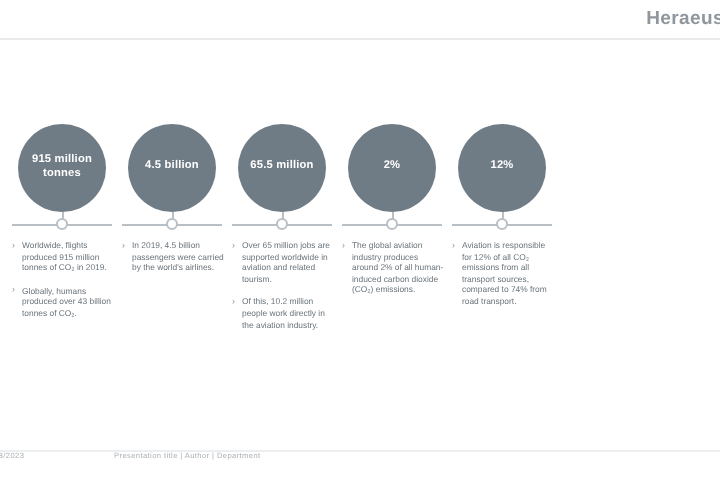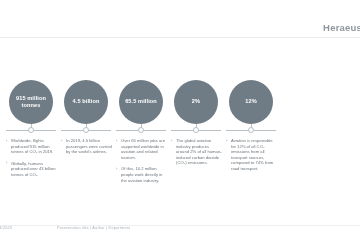--- a/index.html
+++ b/index.html
@@ -4,21 +4,21 @@
 <style>
   html,body{margin:0;padding:0;}
   body{
     width:360px;height:240px;
     background:#ffffff;
     font-family:"Liberation Sans","DejaVu Sans",sans-serif;
     overflow:hidden;
     position:relative;
     color:#5c666e;
   }
-  .slide{position:absolute;inset:0;background:#fff;margin-top:18px;}
+  .slide{position:absolute;inset:0;background:#fff;}
 
   
   .header{
     position:absolute;left:0;top:0;width:360px;height:19px;
     background:#ffffff;
   }
   .header-rule{
     position:absolute;left:0;top:19px;width:360px;height:1px;
     background:#e9ebec;
   }

